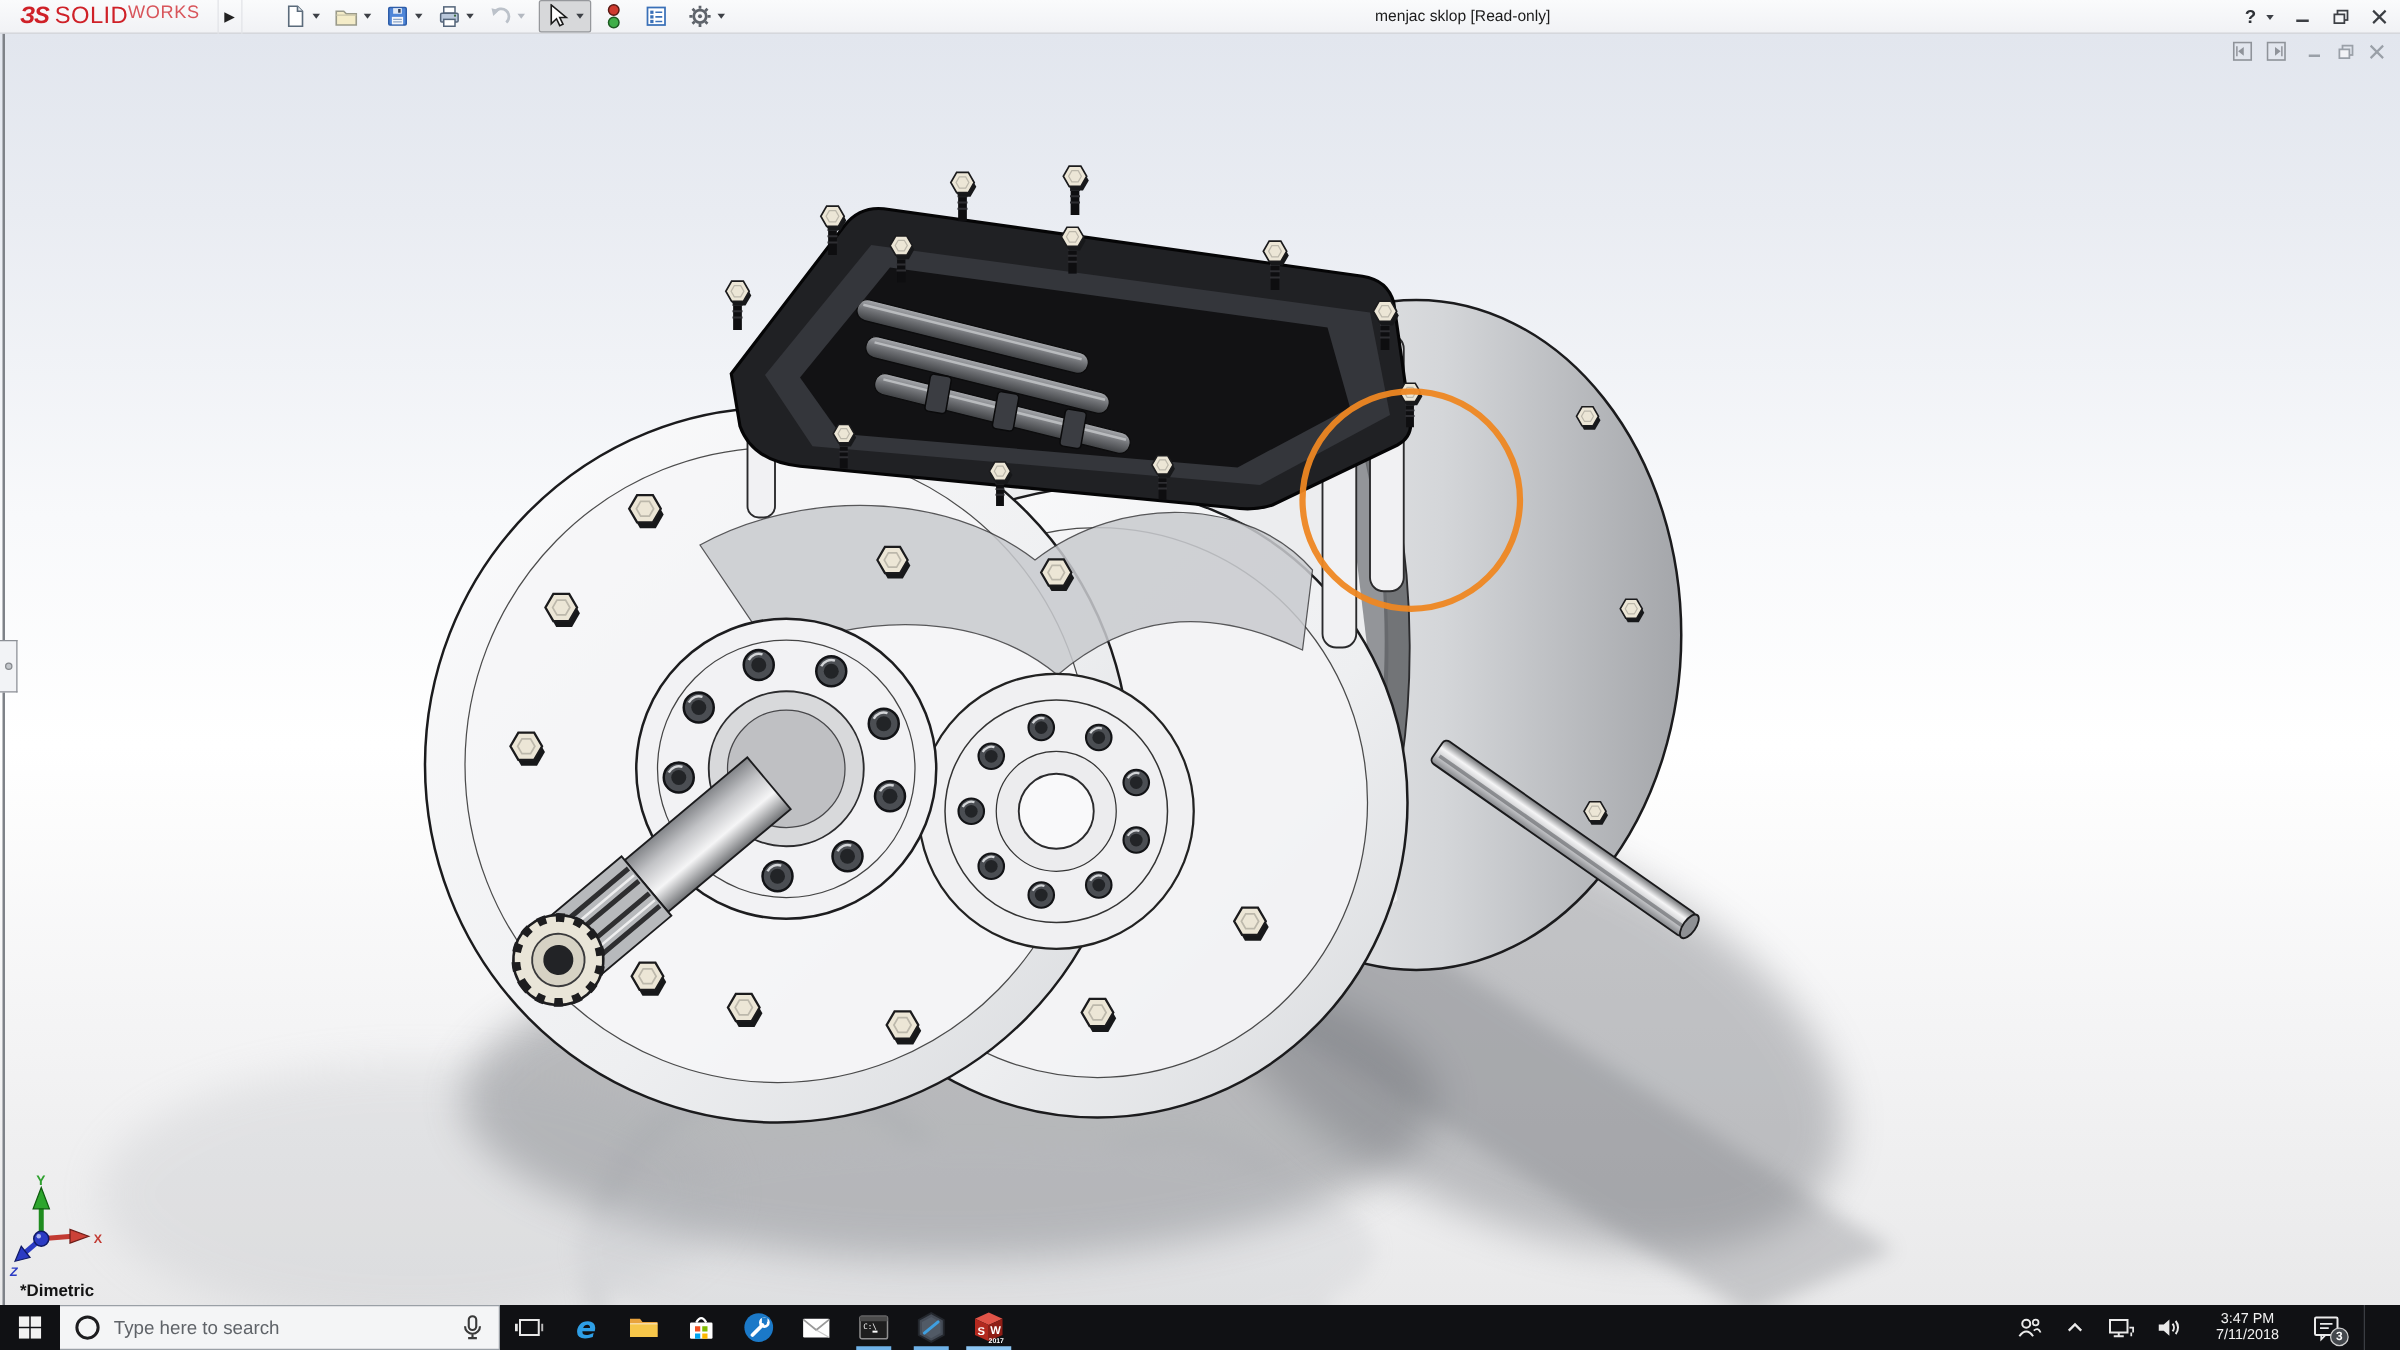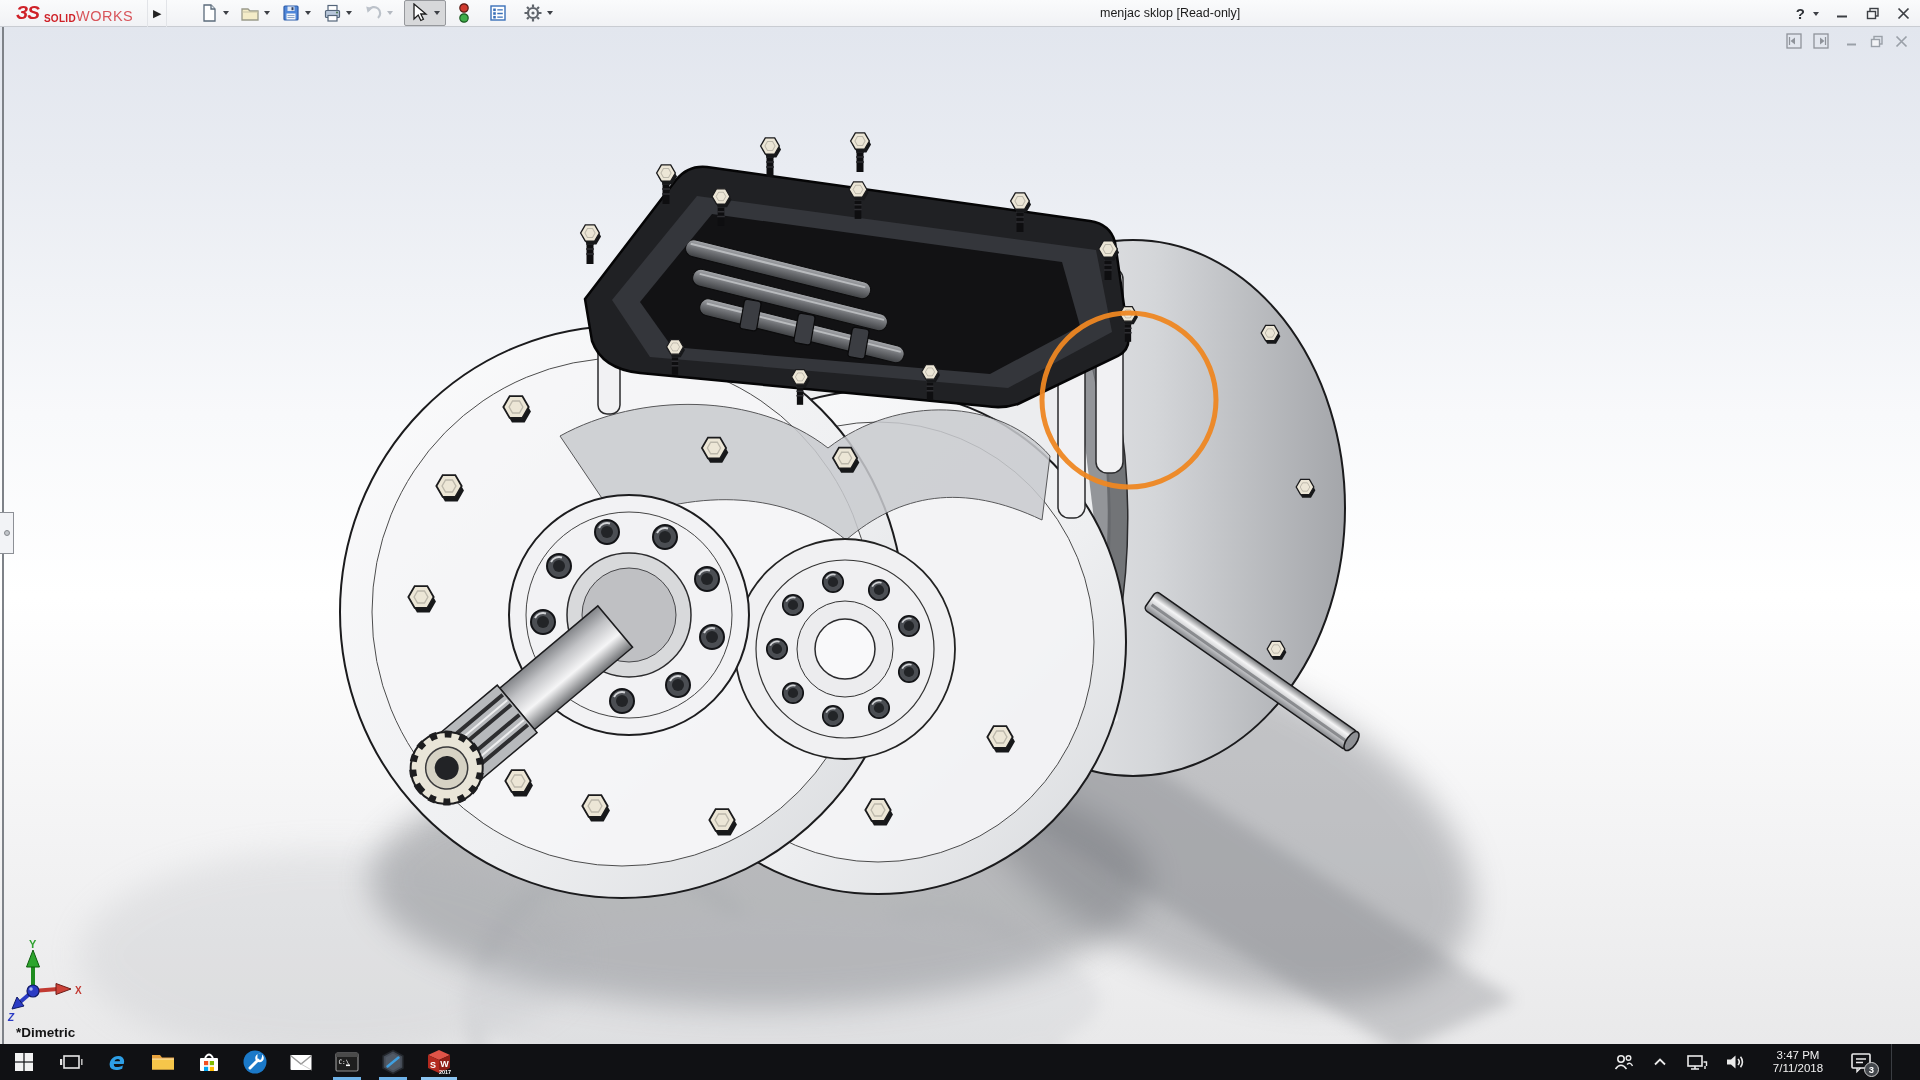--- a/index.html
+++ b/index.html
@@ -4,23 +4,23 @@
 <style>
   * { margin:0; padding:0; box-sizing:border-box; }
   html,body { width:1920px; height:1080px; overflow:hidden; background:#000; }
   body { font-family:"Liberation Sans","DejaVu Sans",sans-serif; }
   .screen { position:relative; width:1920px; height:1080px; background:#fff; overflow:hidden; }
 
   
   .titlebar { position:absolute; top:0; left:0; width:1920px; height:27px;
     background:linear-gradient(180deg,#fafbfc,#f1f2f5); border-bottom:1px solid #c9ccd2;
     display:flex; align-items:center; z-index:30; }
-  .logo { display:flex; align-items:flex-end; padding-left:16px; cursor:default; }
+  .logo { display:flex; align-items:flex-start; padding-left:16px; cursor:default; }
   .logo-mark { color:#cf2128; font-size:19px; font-weight:bold; font-style:italic; letter-spacing:-1px; }
-  .logo-bold { color:#cf2128; font-size:10px; font-weight:bold; letter-spacing:.3px; margin-left:5px; }
+  .logo-bold { color:#cf2128; font-size:19px; font-weight:normal; letter-spacing:.3px; margin-left:5px; }
   .logo-light { color:#d8555b; font-size:14.5px; font-weight:normal; letter-spacing:.5px; }
   .flyout { margin-left:14px; width:20px; height:27px; display:flex; align-items:center; justify-content:center;
     border-left:1px solid #e2e4e8; border-right:1px solid #e2e4e8; color:#222; font-size:11px; }
   .tbicons { display:flex; align-items:center; margin-left:32px; }
   .tbi { display:flex; align-items:center; margin-right:11px; }
   .tbi svg { display:block; }
   .caret { width:0; height:0; border-left:3.5px solid transparent; border-right:3.5px solid transparent;
     border-top:4px solid #3d4046; margin-left:4px; }
   .caret.gray { border-top-color:#b4b9c1; }
   .pressed { display:flex; align-items:center; background:#d7d8da; border:1px solid #96989c;
@@ -413,20 +413,30 @@
 
   <div class="taskbar">
     <div class="start">
       <svg width="18" height="18" viewBox="0 0 18 18">
         <rect x="0" y="0" width="8.4" height="8.4" fill="#f2f2f2"></rect>
           <rect x="9.6" y="0" width="8.4" height="8.4" fill="#f2f2f2"></rect>
         <rect x="0" y="9.6" width="8.4" height="8.4" fill="#f2f2f2"></rect>
           <rect x="9.6" y="9.6" width="8.4" height="8.4" fill="#f2f2f2"></rect>
       </svg>
     </div>
+    <div class="searchbox">
+      <svg width="22" height="22" viewBox="0 0 22 22" style="margin-left:11px;">
+        <circle cx="11" cy="11" r="8.5" fill="none" stroke="#1d1d1f" stroke-width="2.4"></circle>
+      </svg>
+      <input class="search-input" placeholder="Type here to search" style="">
+      <svg width="18" height="22" viewBox="0 0 18 22" style="margin-right:12px;">
+        <rect x="6" y="2" width="6" height="11" rx="3" fill="none" stroke="#3a3a3a" stroke-width="1.7"></rect>
+        <path d="M3,10 a6,6 0 0 0 12,0 M9,16 V19 M5.5,19.5 H12.5" fill="none" stroke="#3a3a3a" stroke-width="1.7"></path>
+      </svg>
+    </div>
 
     <div class="apps">
       <div class="app-cell">
         <svg width="24" height="24" viewBox="0 0 24 24">
           <rect x="5" y="6" width="15" height="12" fill="none" stroke="#e8e8e8" stroke-width="1.6"></rect>
           <rect x="1" y="9" width="2.2" height="6" fill="#e8e8e8"></rect>
           <rect x="22" y="9" width="1.6" height="6" fill="#b9b9b9"></rect>
         </svg>
       </div>
       <div class="app-cell">

